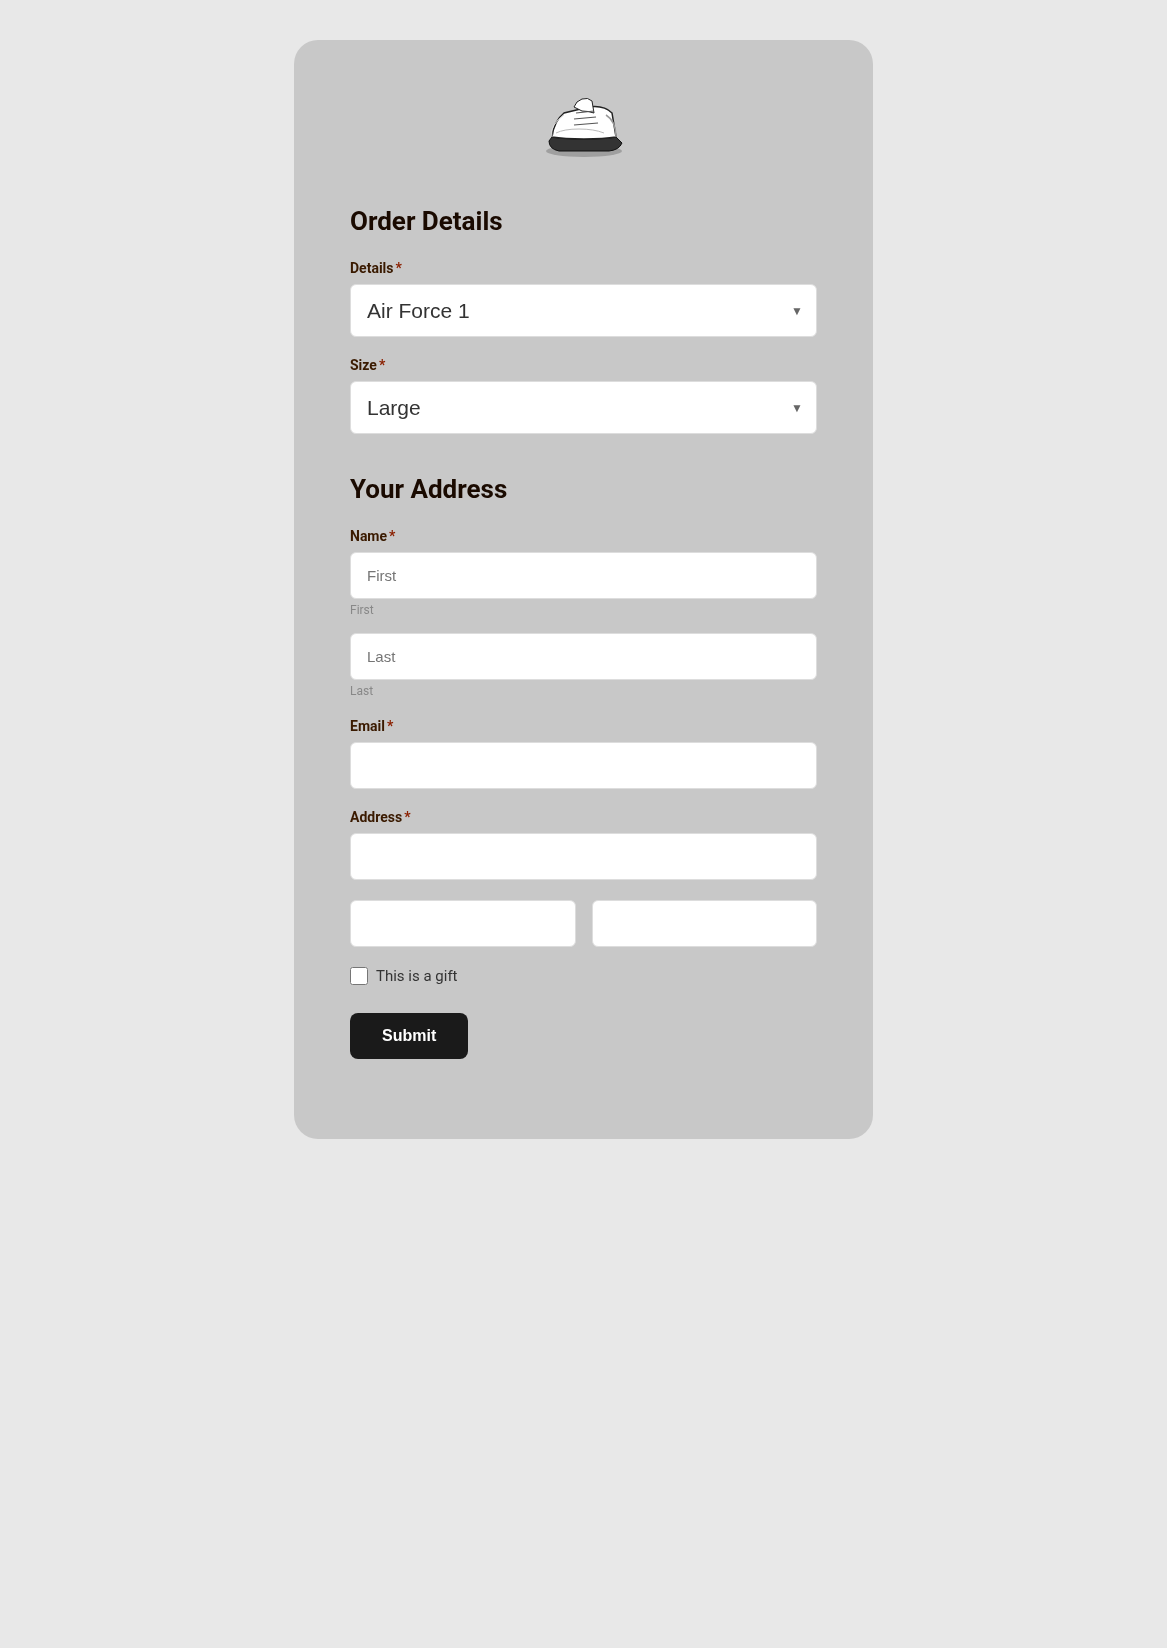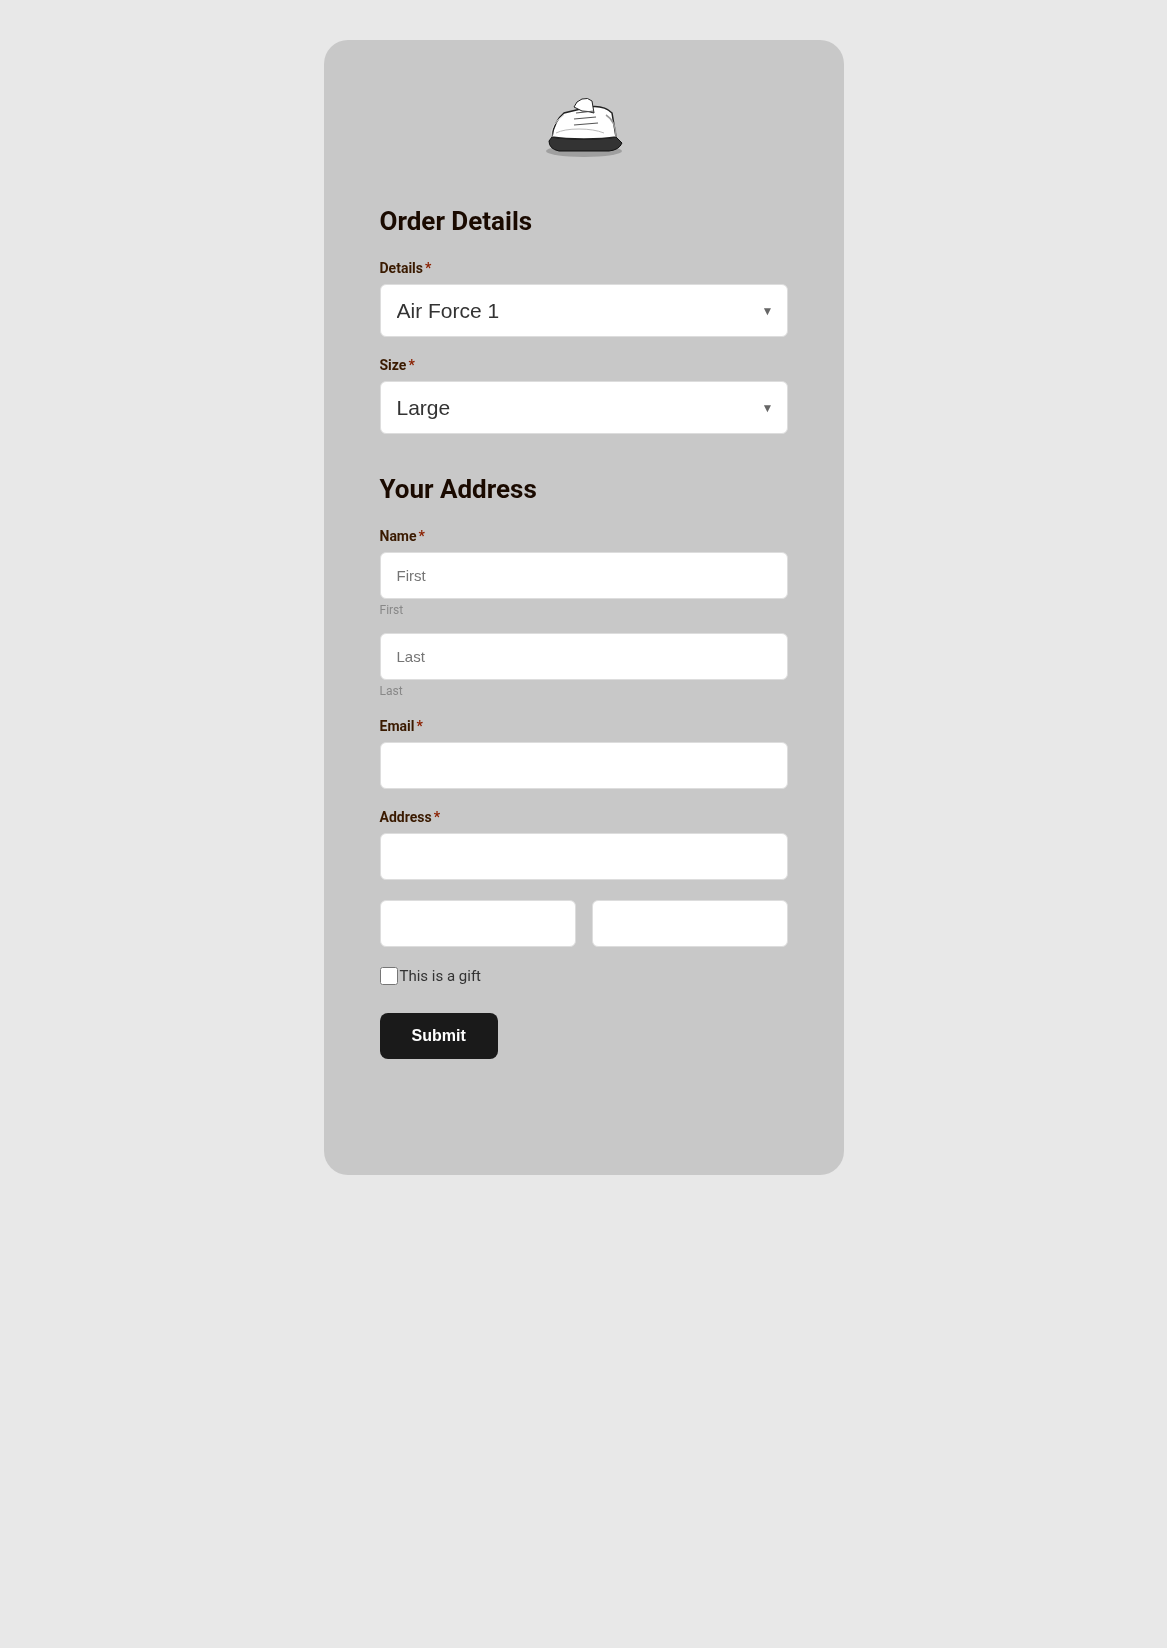--- a/index.html
+++ b/index.html
@@ -14,22 +14,22 @@
       justify-content: center;
       align-items: flex-start;
       min-height: 1648px;
       font-family: -apple-system, BlinkMacSystemFont, 'Segoe UI', Roboto, sans-serif;
       padding: 40px 20px;
     }
 
     .card {
       background: #c8c8c8;
       border-radius: 24px;
-      width: 520px;
-      padding: 48px 56px 76px;
+      width: 579px;
+      padding: 48px 56px 40px;
       position: relative;
     }
 
     .logo-area {
       display: flex;
       justify-content: center;
       margin-bottom: 48px;
     }
 
     .sneaker-icon {
@@ -127,21 +127,21 @@
       margin-top: 10px;
     }
 
     .address-row .name-field {
       flex: 1;
     }
 
     .checkbox-row {
       display: flex;
       align-items: center;
-      gap: 2px;
+      gap: 8px;
       margin-bottom: 28px;
       margin-top: 0;
     }
 
     .checkbox-row input[type="checkbox"] {
       width: 18px;
       height: 18px;
       cursor: pointer;
       accent-color: #333;
     }

